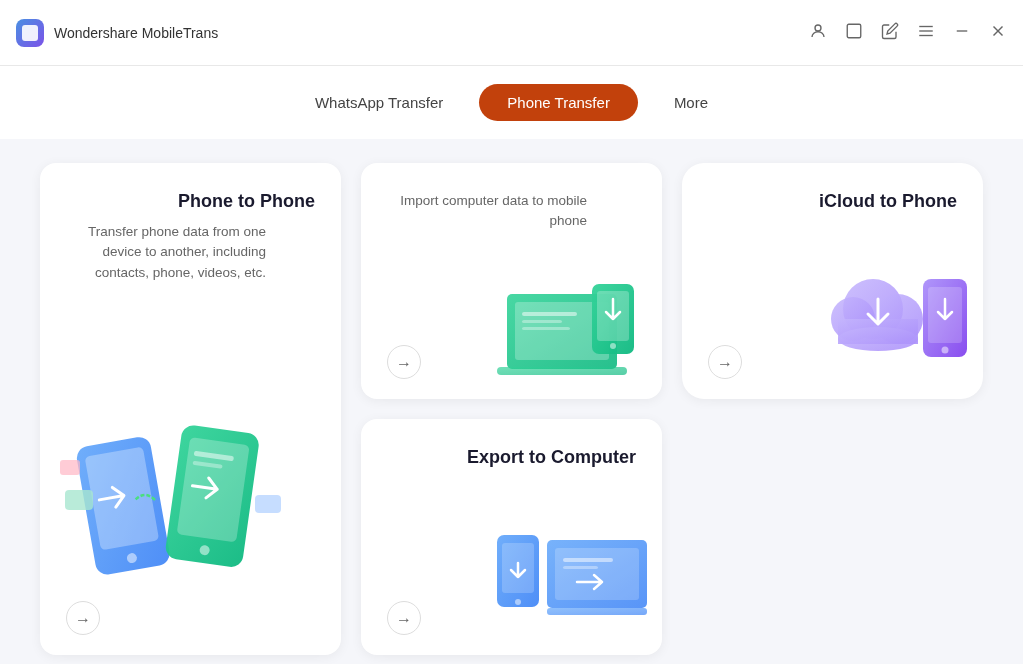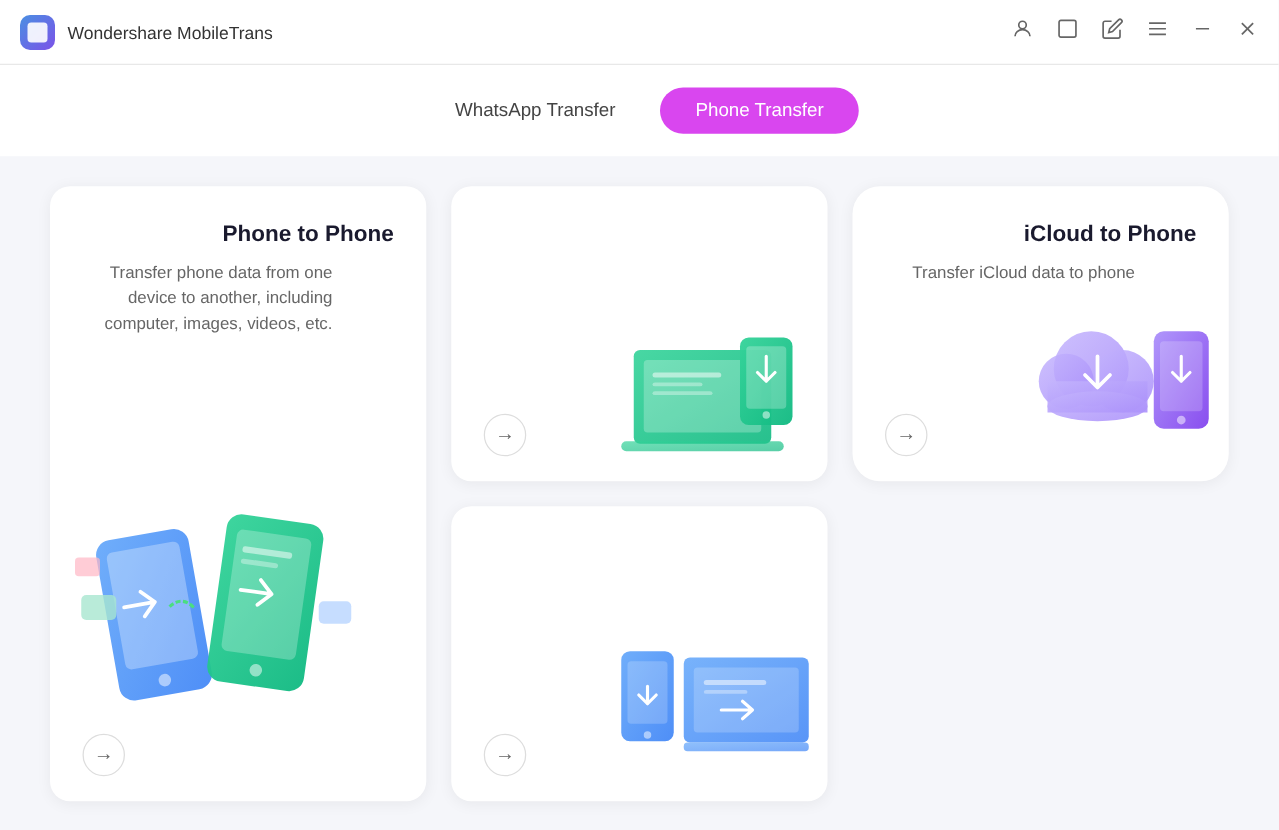--- a/index.html
+++ b/index.html
@@ -9,21 +9,21 @@
       height: 664px;
       font-family: -apple-system, BlinkMacSystemFont, 'Segoe UI', sans-serif;
       background: #f5f6fa;
       overflow: hidden;
       position: relative;
     }
 
     
     .title-bar {
       background: #ffffff;
-      height: 52px;
+      height: 66px;
       display: flex;
       align-items: center;
       padding: 0 16px;
       border-bottom: 1px solid #e8e8e8;
     }
 
     .app-icon {
       width: 28px;
       height: 28px;
       border-radius: 8px;
@@ -78,21 +78,21 @@
       border-radius: 30px;
       font-size: 15px;
       font-weight: 500;
       cursor: pointer;
       border: none;
       background: transparent;
       color: #444;
     }
 
     .nav-tab.active {
-      background: #d946ef;
+      background: #c2410c;
       color: #ffffff;
     }
 
     
     .main-content {
       padding: 24px 40px;
       display: grid;
       grid-template-columns: 1fr 1fr 1fr;
       gap: 20px;
       height: calc(664px - 50px - 74px);
@@ -231,27 +231,28 @@
         <line x1="18" y1="6" x2="6" y2="18"></line>
           <line x1="6" y1="6" x2="18" y2="18"></line>
       </svg>
     </span>
   </div>
 </div>
 
 <div class="nav-bar">
   <button class="nav-tab">WhatsApp Transfer</button>
   <button class="nav-tab active">Phone Transfer</button>
+  <button class="nav-tab">More</button>
 </div>
 
 <div class="main-content">
 
   <div class="card large">
     <h2 class="card-title">Phone to Phone</h2>
-    <p class="card-description">Transfer phone data from one device to another, including computer, images, videos, etc.</p>
+    <p class="card-description">Transfer phone data from one device to another, including contacts, phone, videos, etc.</p>
 
     <div class="phone-svg-container">
       <svg width="240" height="200" viewBox="0 0 240 200">
 
         <g transform="translate(10, 20) rotate(-10, 60, 100)">
           <rect x="20" y="10" width="75" height="130" rx="12" fill="url(#blueGrad)" opacity="0.9"></rect>
           <rect x="28" y="20" width="59" height="95" rx="5" fill="rgba(255,255,255,0.3)"></rect>
           <circle cx="57" cy="128" r="5" fill="rgba(255,255,255,0.5)"></circle>
 
           <path d="M 35 65 L 60 65 M 50 55 L 60 65 L 50 75" stroke="white" stroke-width="3" fill="none" stroke-linecap="round" stroke-linejoin="round"></path>
@@ -284,20 +285,21 @@
             <stop offset="100%" style="stop-color:#10b981"></stop>
           </linearGradient>
         </defs>
       </svg>
     </div>
 
     <div class="arrow-btn">→</div>
   </div>
 
   <div class="card" style="position:relative; min-height: 180px;">
+    <p class="card-description">Import computer data to mobile phone</p>
 
     <div class="illustration import-illustration">
       <svg width="165" height="125" viewBox="0 0 165 125">
 
         <g transform="translate(5, 15)">
           <rect x="10" y="10" width="110" height="75" rx="5" fill="url(#tealGrad2)" opacity="0.9"></rect>
           <rect x="18" y="18" width="94" height="58" rx="3" fill="rgba(255,255,255,0.25)"></rect>
 
           <rect x="0" y="83" width="130" height="8" rx="4" fill="url(#tealGrad2)" opacity="0.7"></rect>
 
@@ -320,21 +322,20 @@
           </linearGradient>
         </defs>
       </svg>
     </div>
 
     <div class="arrow-btn">→</div>
   </div>
 
   <div class="card" style="position:relative; min-height: 180px; border-radius: 22px;">
     <h2 class="card-title">iCloud to Phone</h2>
-    <p class="card-description">Transfer iCloud data to phone</p>
 
     <div class="illustration icloud-illustration">
       <svg width="155" height="135" viewBox="0 0 155 135">
 
         <g transform="translate(5, 5)">
           <circle cx="45" cy="45" r="30" fill="url(#purpleGrad)" opacity="0.85"></circle>
           <circle cx="70" cy="55" r="25" fill="url(#purpleGrad)" opacity="0.85"></circle>
           <circle cx="25" cy="55" r="22" fill="url(#purpleGrad)" opacity="0.85"></circle>
           <rect x="10" y="55" width="80" height="25" rx="0" fill="url(#purpleGrad)" opacity="0.85"></rect>
 
@@ -360,20 +361,21 @@
             <stop offset="100%" style="stop-color:#7c3aed"></stop>
           </linearGradient>
         </defs>
       </svg>
     </div>
 
     <div class="arrow-btn">→</div>
   </div>
 
   <div class="card" style="position:relative; min-height: 180px;">
+    <h2 class="card-title">Export to Computer</h2>
 
     <div class="illustration export-illustration">
       <svg width="165" height="125" viewBox="0 0 165 125">
 
         <g transform="translate(5, 10)">
           <rect x="0" y="0" width="42" height="72" rx="7" fill="url(#blueGrad2)" opacity="0.9"></rect>
           <rect x="5" y="8" width="32" height="50" rx="3" fill="rgba(255,255,255,0.2)"></rect>
           <circle cx="21" cy="67" r="3" fill="rgba(255,255,255,0.5)"></circle>
 
           <path d="M 21 28 L 21 42 M 14 35 L 21 42 L 28 35" stroke="white" stroke-width="2.5" fill="none" stroke-linecap="round" stroke-linejoin="round"></path>

